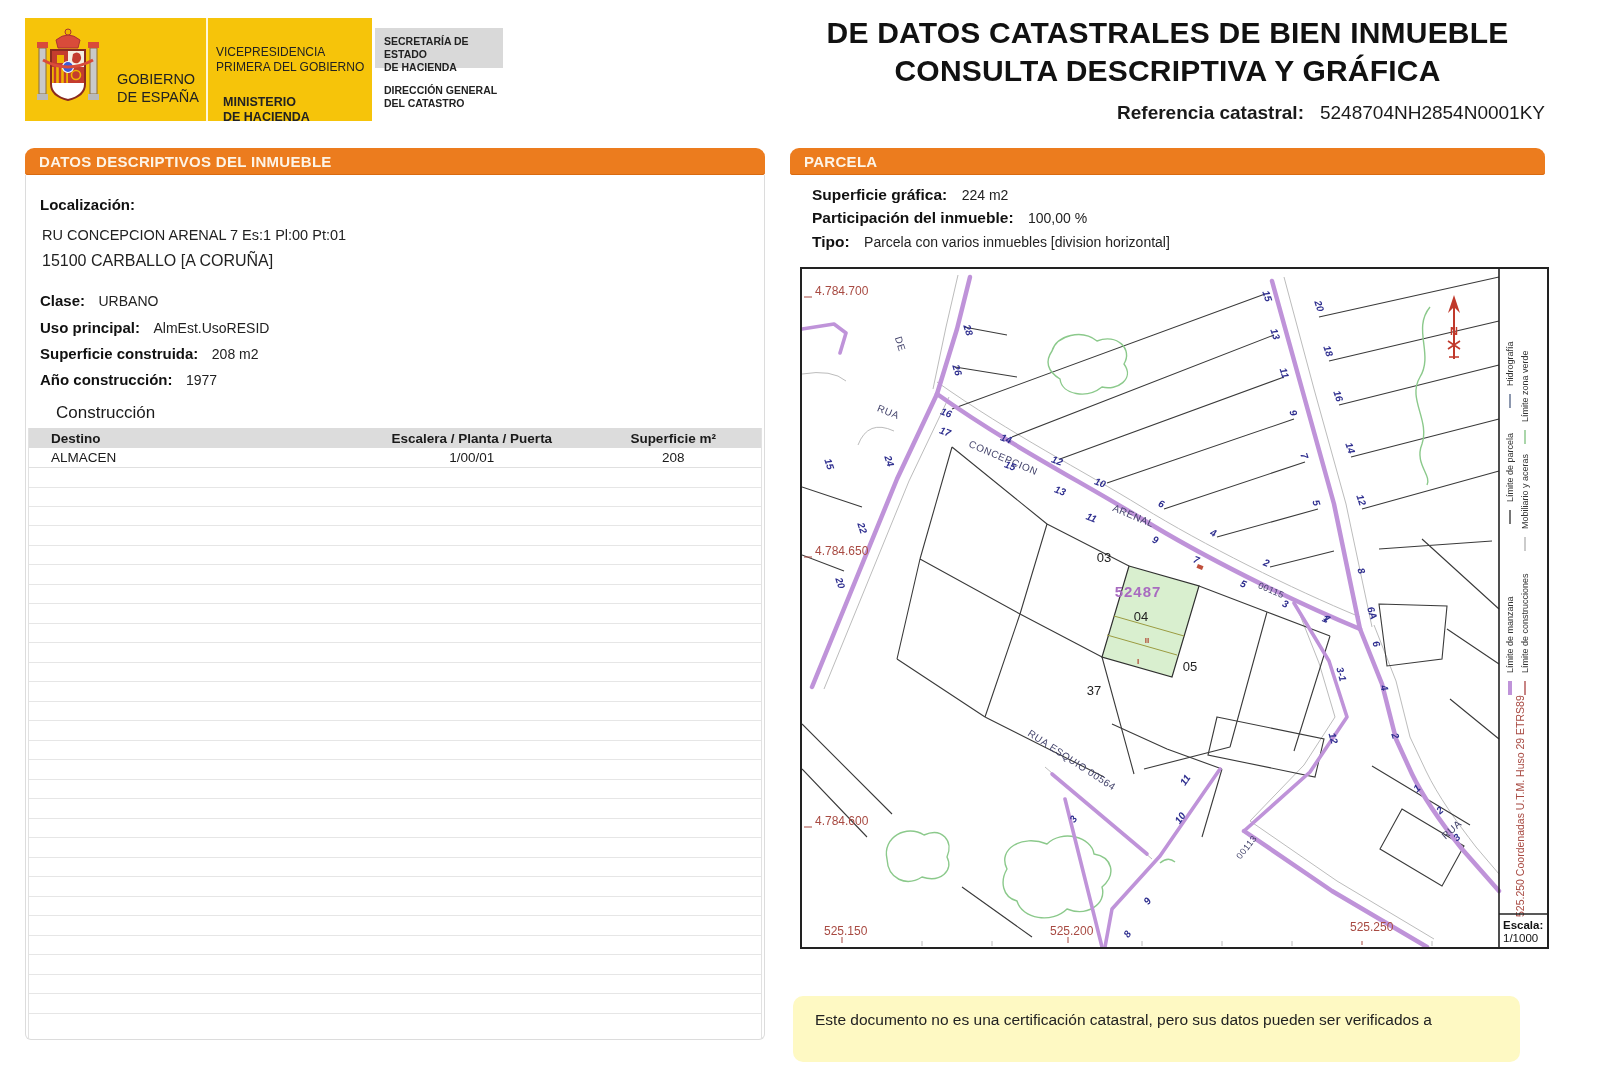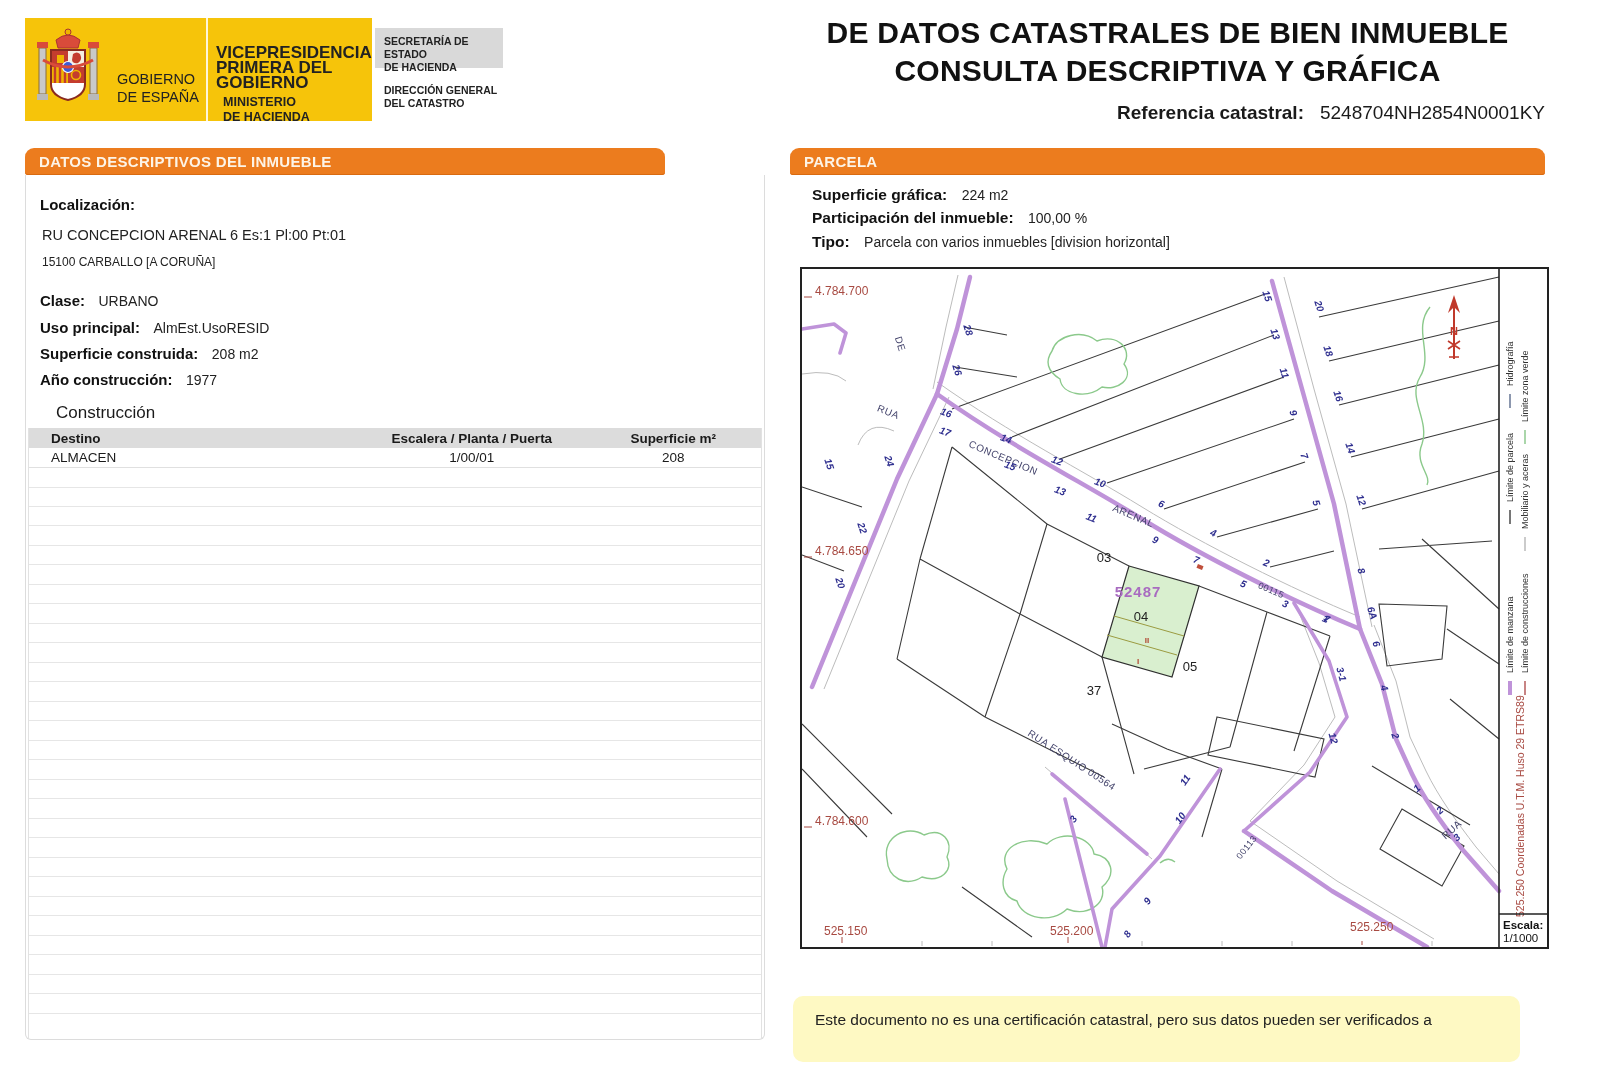--- a/index.html
+++ b/index.html
@@ -4,21 +4,21 @@
 <style>
   html,body{margin:0;padding:0}
   body{width:1600px;height:1081px;position:relative;background:#fff;
        font-family:"Liberation Sans",sans-serif;color:#1a1a1a;overflow:hidden}
 
   
   .ylogo{position:absolute;left:25px;top:18px;width:347px;height:103px;background:#fc0;
          background:#f6c40a;display:flex}
   .ylogo .ldiv{position:absolute;left:181px;top:0;width:2px;height:103px;background:#fff;opacity:.85}
   .gob-txt{position:absolute;left:92px;top:52px;font-weight:normal;font-size:14.5px;line-height:18px;color:#222}
-  .vice{position:absolute;left:191px;top:27px;font-weight:bold;font-size:17px;line-height:15px;color:#222}
+  .vice{position:absolute;left:191px;top:27px;font-weight:normal;font-size:12px;line-height:15px;color:#222}
   .mini{position:absolute;left:198px;top:77px;font-weight:bold;font-size:12.5px;line-height:15px;color:#222}
   .graybox{position:absolute;left:375px;top:28px;width:128px;height:40px;background:#d9d9d9;
            font-weight:bold;font-size:10.5px;line-height:13px;padding:7px 0 0 9px;box-sizing:border-box;color:#222}
   .dirgen{position:absolute;left:384px;top:84px;font-weight:bold;font-size:10.5px;line-height:13px;color:#222}
 
   
   .title{position:absolute;left:790px;top:14px;width:755px;text-align:center;
          font-weight:bold;font-size:30px;line-height:38px;color:#111;letter-spacing:.2px}
   .refline{position:absolute;left:790px;top:102px;width:755px;text-align:right;font-size:19px}
   .refline b{margin-right:16px}
@@ -120,26 +120,26 @@
 </div>
 
 <div class="title">
   <div>DE DATOS CATASTRALES DE BIEN INMUEBLE</div>
   <div>CONSULTA DESCRIPTIVA Y GRÁFICA</div>
 </div>
 <div class="refline">
   <b>Referencia catastral:</b><span>5248704NH2854N0001KY</span>
 </div>
 
-<div class="obar" style="left:25px;top:148px;width:640px">DATOS DESCRIPTIVOS DEL INMUEBLE</div>
+<div class="obar" style="left:25px;top:148px;width:740px">DATOS DESCRIPTIVOS DEL INMUEBLE</div>
 <div class="panelbox"></div>
 
 <div class="frow" style="left:40px;top:196px"><span class="lbl">Localización:</span></div>
-<div class="frow" style="left:42px;top:226px"><span class="val" style="margin-left:0;font-size:14.5px">RU CONCEPCION ARENAL 6 Es:1 Pl:00 Pt:01</span></div>
-<div class="frow" style="left:42px;top:252px"><span class="val" style="margin-left:0;font-size:12px">15100 CARBALLO [A CORUÑA]</span></div>
+<div class="frow" style="left:42px;top:226px"><span class="val" style="margin-left:0;font-size:14.5px">RU CONCEPCION ARENAL 7 Es:1 Pl:00 Pt:01</span></div>
+<div class="frow" style="left:42px;top:252px"><span class="val" style="margin-left:0;font-size:16px">15100 CARBALLO [A CORUÑA]</span></div>
 
 <div class="frow" style="left:40px;top:292px">
   <span class="lbl">Clase:</span>
   <span class="val">URBANO</span>
 </div>
 <div class="frow" style="left:40px;top:319px">
   <span class="lbl">Uso principal:</span>
   <span class="val">AlmEst.UsoRESID</span>
 </div>
 <div class="frow" style="left:40px;top:345px">

